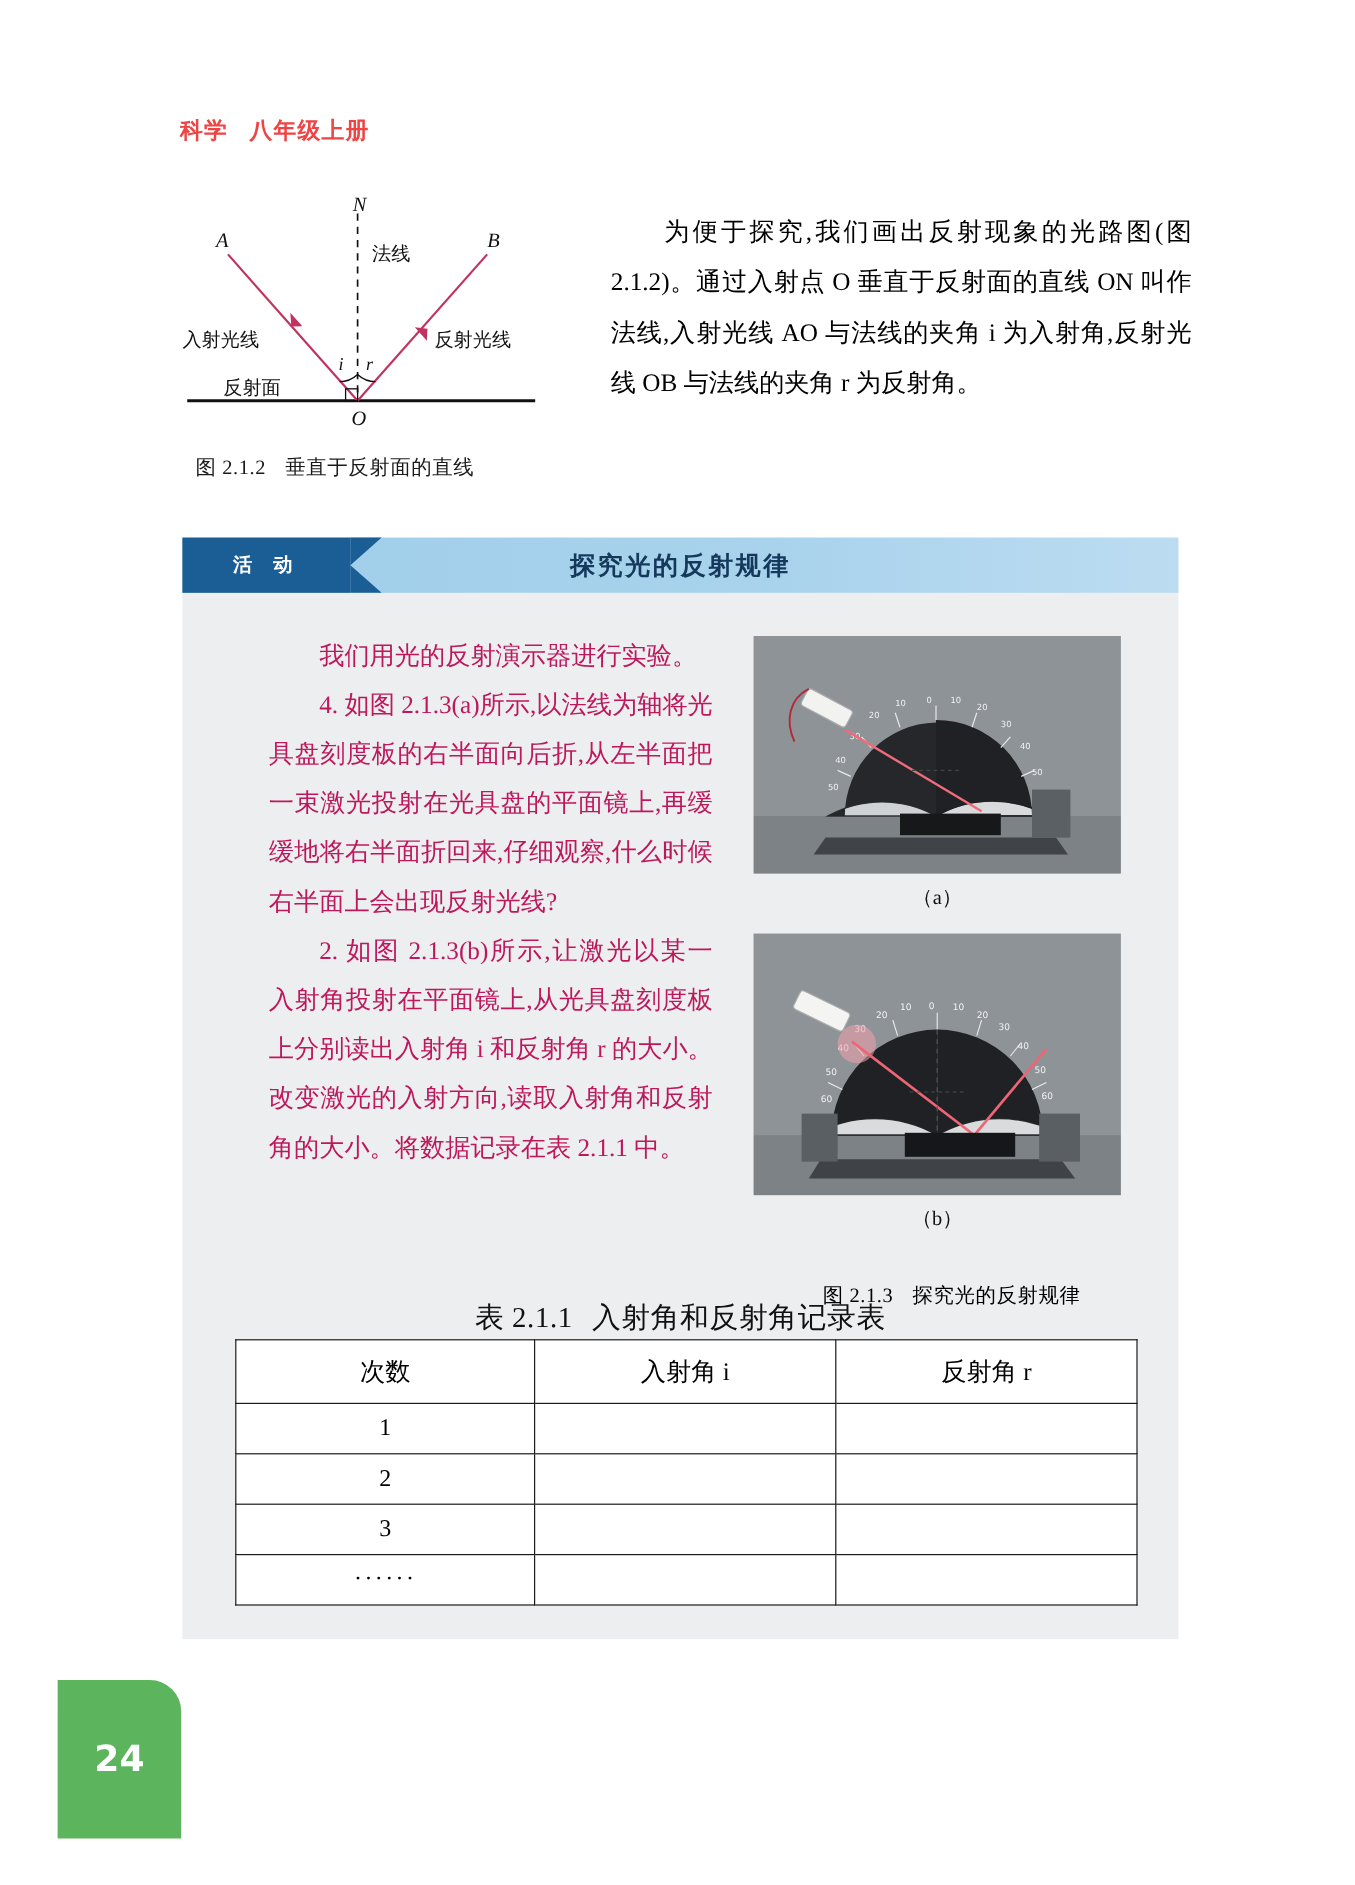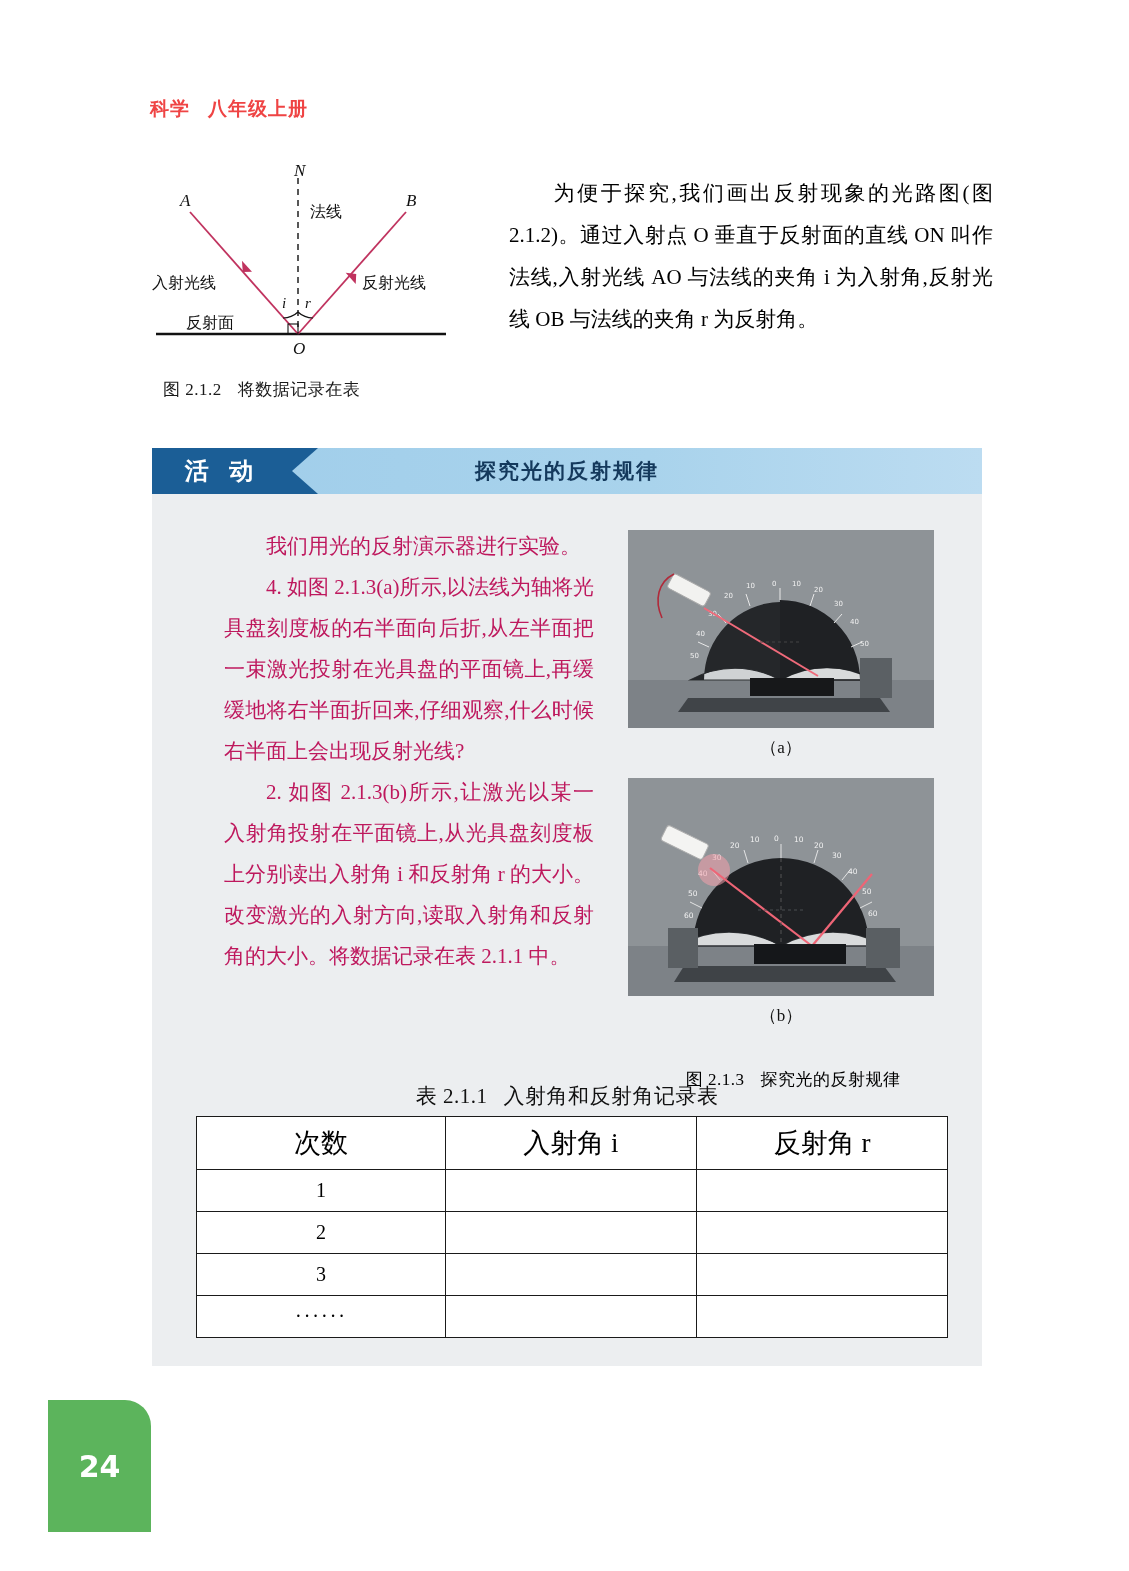--- a/index.html
+++ b/index.html
@@ -82,21 +82,21 @@
   .activity-tag {
     position: absolute;
     left: 0;
     top: 0;
     width: 140px;
     height: 46px;
     background: #1b5e96;
     color: #fff;
     font-family: "DejaVu Sans", sans-serif;
     font-weight: bold;
-    font-size: 24px;
+    font-size: 16px;
     letter-spacing: 6px;
     display: flex;
     align-items: center;
     justify-content: center;
   }
   .activity-tag-arrow {
     position: absolute;
     left: 140px;
     top: 0;
     width: 0;
@@ -167,21 +167,21 @@
   }
   .fig-caption-2 .cap-gap { display: inline-block; width: 16px; }
 
   
   .table-caption {
     position: absolute;
     left: 0;
     top: 634px;
     width: 830px;
     text-align: center;
-    font-size: 21px;
+    font-size: 24px;
     color: #111;
     letter-spacing: 0.5px;
   }
   .table-caption .cap-gap { display: inline-block; width: 16px; }
 
   .data-table {
     position: absolute;
     left: 44px;
     top: 668px;
     width: 748px;
@@ -190,21 +190,21 @@
     table-layout: fixed;
   }
   .data-table td {
     border: 1.6px solid #1a1a1a;
     text-align: center;
     font-size: 20px;
     color: #000;
     height: 41px;
     padding: 0;
   }
-  .data-table tr.head td { height: 52px; font-size: 27px; }
+  .data-table tr.head td { height: 52px; font-size: 21px; }
   .data-table td.c0 { width: 248px; }
   .data-table td.c1 { width: 250px; text-align: center; }
   .data-table td.c2 { width: 250px; }
   .dots { letter-spacing: 2px; font-size: 18px; }
 
   
   .page-num-box {
     position: absolute;
     left: 48px;
     top: 1400px;
@@ -263,21 +263,21 @@
     <text x="132" y="148" font-family="Liberation Serif, serif" font-style="italic" font-size="15" fill="#111">i</text>
     <text x="155" y="148" font-family="Liberation Serif, serif" font-style="italic" font-size="15" fill="#111">r</text>
     <text x="160" y="57" font-family="DejaVu Sans, sans-serif" font-size="16" fill="#111">法线</text>
     <text x="2" y="128" font-family="DejaVu Sans, sans-serif" font-size="16" fill="#111">入射光线</text>
     <text x="212" y="128" font-family="DejaVu Sans, sans-serif" font-size="16" fill="#111">反射光线</text>
     <text x="36" y="168" font-family="DejaVu Sans, sans-serif" font-size="16" fill="#111">反射面</text>
   </svg>
 </div>
 
 <div class="fig-caption-1">
-  <span>图 2.1.2</span><span class="cap-gap"></span><span>将数据记录在表</span>
+  <span>图 2.1.2</span><span class="cap-gap"></span><span>垂直于反射面的直线</span>
 </div>
 
 <div class="intro-text">
   <span class="ind"></span><span>为便于探究,我们画出反射现象的光路图(图 2.1.2)。通过入射点 O 垂直于反射面的直线 ON 叫作法线,入射光线 AO 与法线的夹角 i 为入射角,反射光线 OB 与法线的夹角 r 为反射角。</span>
 </div>
 
 <div class="activity-block">
 
   <div class="activity-bar"></div>
   <div class="activity-title">探究光的反射规律</div>

